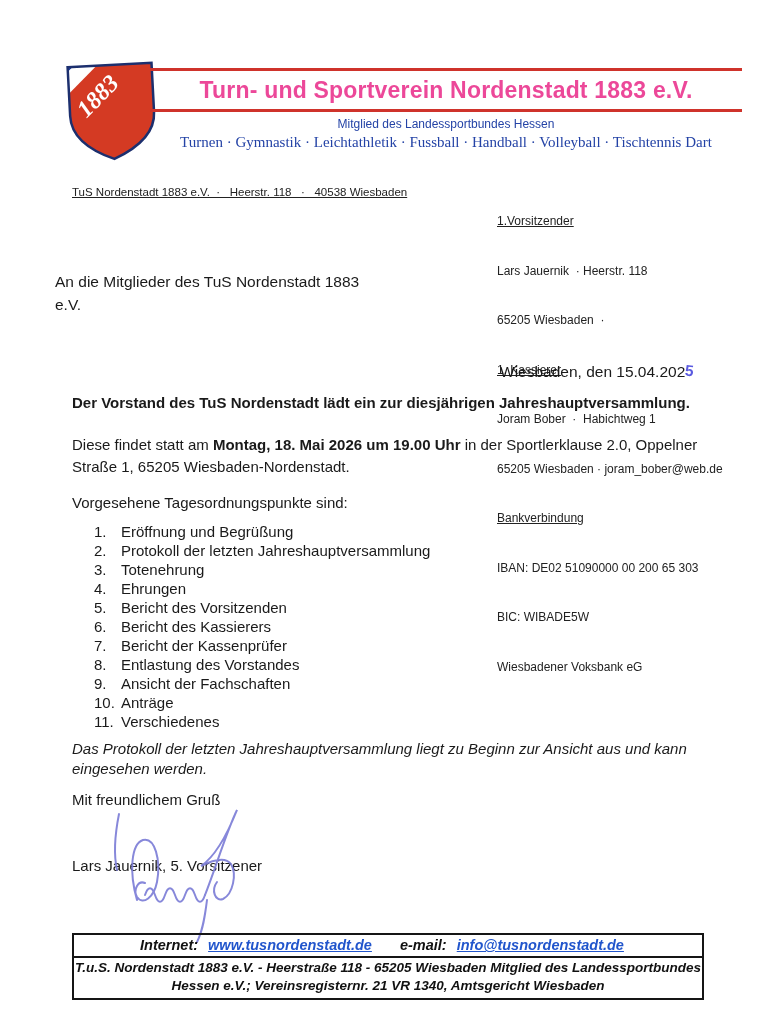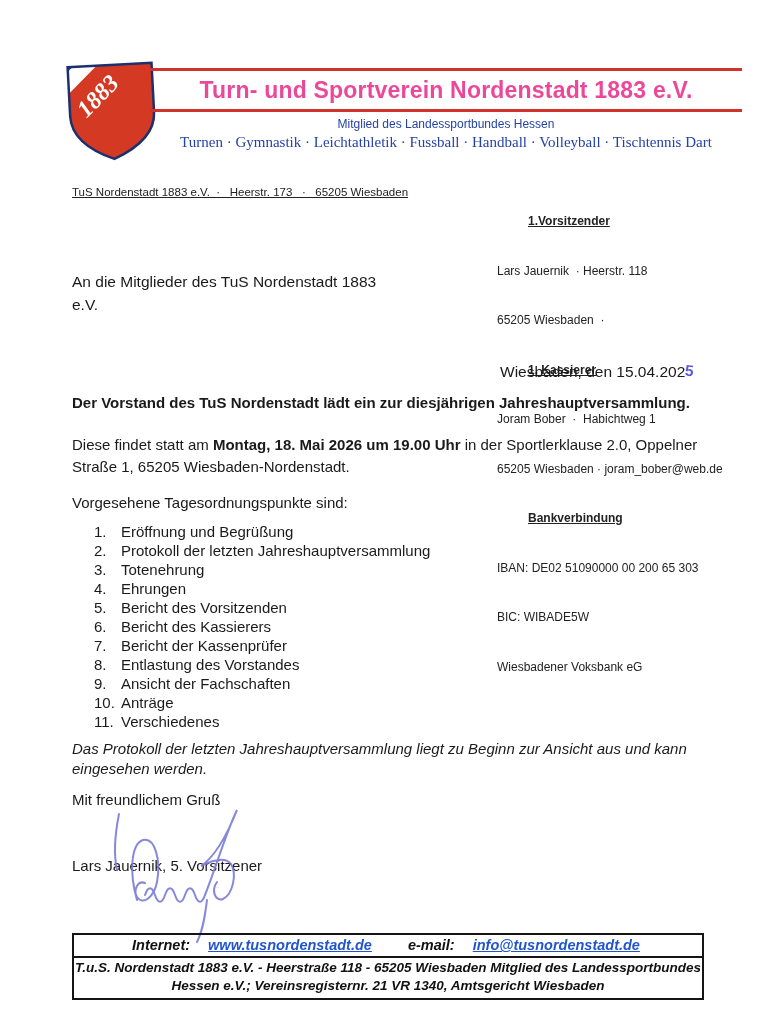--- a/index.html
+++ b/index.html
@@ -15,23 +15,23 @@
   .redline { height:3px; background:#cf332b; }
   .masthead-title { font-size:23px; font-weight:bold; color:#ec4899; padding:6px 0 5px 0; letter-spacing:0.2px; }
   .masthead-sub { font-size:12px; color:#2443a6; margin-top:5px; }
   .masthead-sports { font-family:"Liberation Serif", serif; font-size:15px; color:#2443a6; margin-top:3px; }
 
   
   .sender-line {
     position:absolute; left:72px; top:186px; font-size:11.5px;
     text-decoration:underline; white-space:pre; color:#222;
   }
-  .recipient { position:absolute; left:72px; top:270px; width:360px; font-size:15.5px; line-height:23px; }
+  .recipient { position:absolute; left:55px; top:270px; width:360px; font-size:15.5px; line-height:23px; }
   .contact-block { position:absolute; left:497px; top:180px; font-size:12px; line-height:16.5px; white-space:pre; color:#222; }
-  .contact-heading { font-weight:bold; text-decoration:underline;margin-left:31px; }
+  .contact-heading { font-weight:normal; text-decoration:underline; }
 
   .date-line { position:absolute; left:500px; top:363px; font-size:15.5px; }
   .hand-digit { color:#5a5ae0; font-weight:bold; display:inline-block; transform:rotate(6deg) translateY(-1px); }
 
   
   .body-text { position:absolute; left:72px; top:392px; width:640px; font-size:15px; line-height:22px; }
   .body-text p { margin:0; }
   .p-intro { font-weight:bold; }
   .p-when { margin-top:20px !important; }
   .p-agenda-intro { margin-top:14px !important; }
@@ -45,21 +45,21 @@
 
   
   .signature { position:absolute; left:75px; top:800px; width:220px; height:150px; pointer-events:none; }
 
   
   .footer-box {
     position:absolute; left:72px; top:933px; width:628px;
     border:2px solid #151515; font-style:italic; font-weight:bold; text-align:center;
   }
   .footer-row1 { padding:2px 0 3px 0; font-size:14.5px; border-bottom:2px solid #151515; }
-  .footer-label { color:#111; margin:0 14px; }
+  .footer-label { color:#111; margin:0 6px; }
   .footer-link { color:#2155cc; text-decoration:underline; margin-right:18px; }
   .footer-address { padding:1px 0 3px 0; font-size:13.5px; line-height:18px; color:#111;border-radius:13px; }
 </style>
 </head>
 <body>
 
 <div class="page">
 
   <svg class="logo" viewBox="0 0 100 104">
     <defs>
@@ -81,21 +81,21 @@
   </svg>
 
   <div class="masthead">
     <div class="redline"></div>
     <div class="masthead-title">Turn- und Sportverein Nordenstadt 1883 e.V.</div>
     <div class="redline"></div>
     <div class="masthead-sub">Mitglied des Landessportbundes Hessen</div>
     <div class="masthead-sports">Turnen · Gymnastik · Leichtathletik · Fussball · Handball · Volleyball · Tischtennis Dart</div>
   </div>
 
-  <div class="sender-line">TuS Nordenstadt 1883 e.V.  ·   Heerstr. 173   ·   65205 Wiesbaden</div>
+  <div class="sender-line">TuS Nordenstadt 1883 e.V.  ·   Heerstr. 118   ·   40538 Wiesbaden</div>
 
   <div class="recipient">
     <div>An die Mitglieder des TuS Nordenstadt 1883</div>
     <div>e.V.</div>
   </div>
 
   <div class="contact-block">
     <div class="contact-heading">1.Vorsitzender</div>
     <div>Lars Jauernik  · Heerstr. 118</div>
     <div>65205 Wiesbaden  ·</div>

